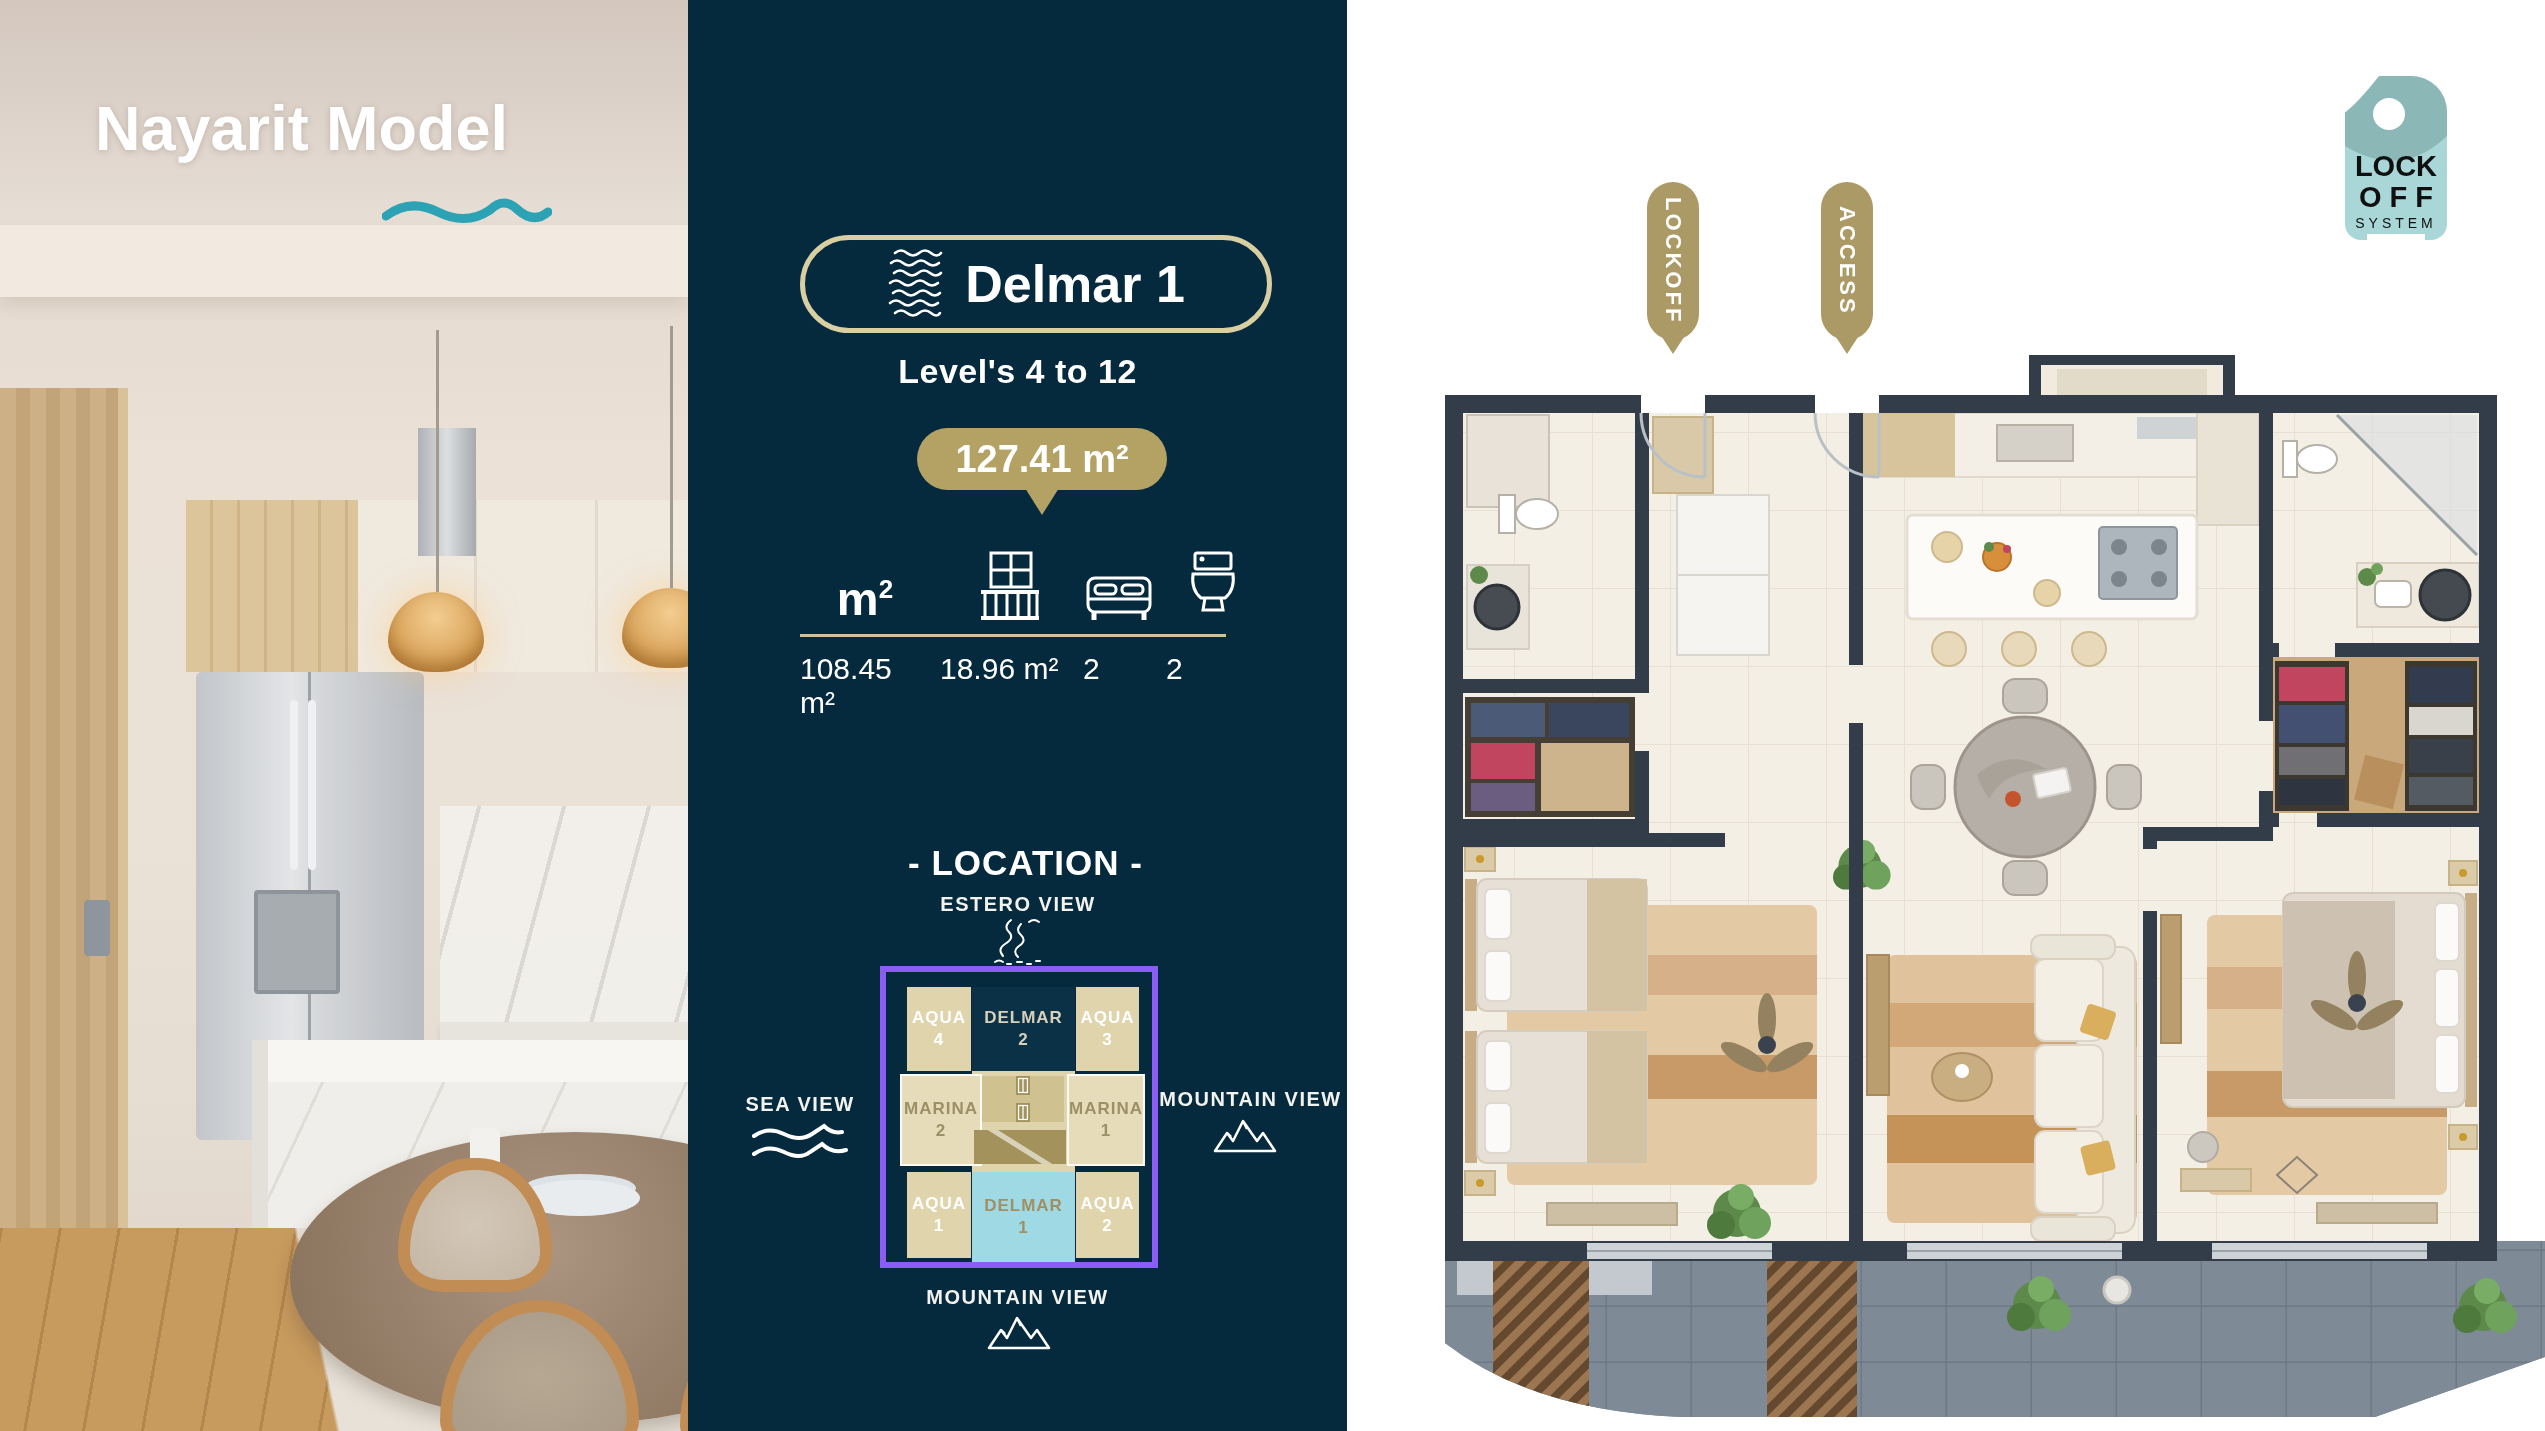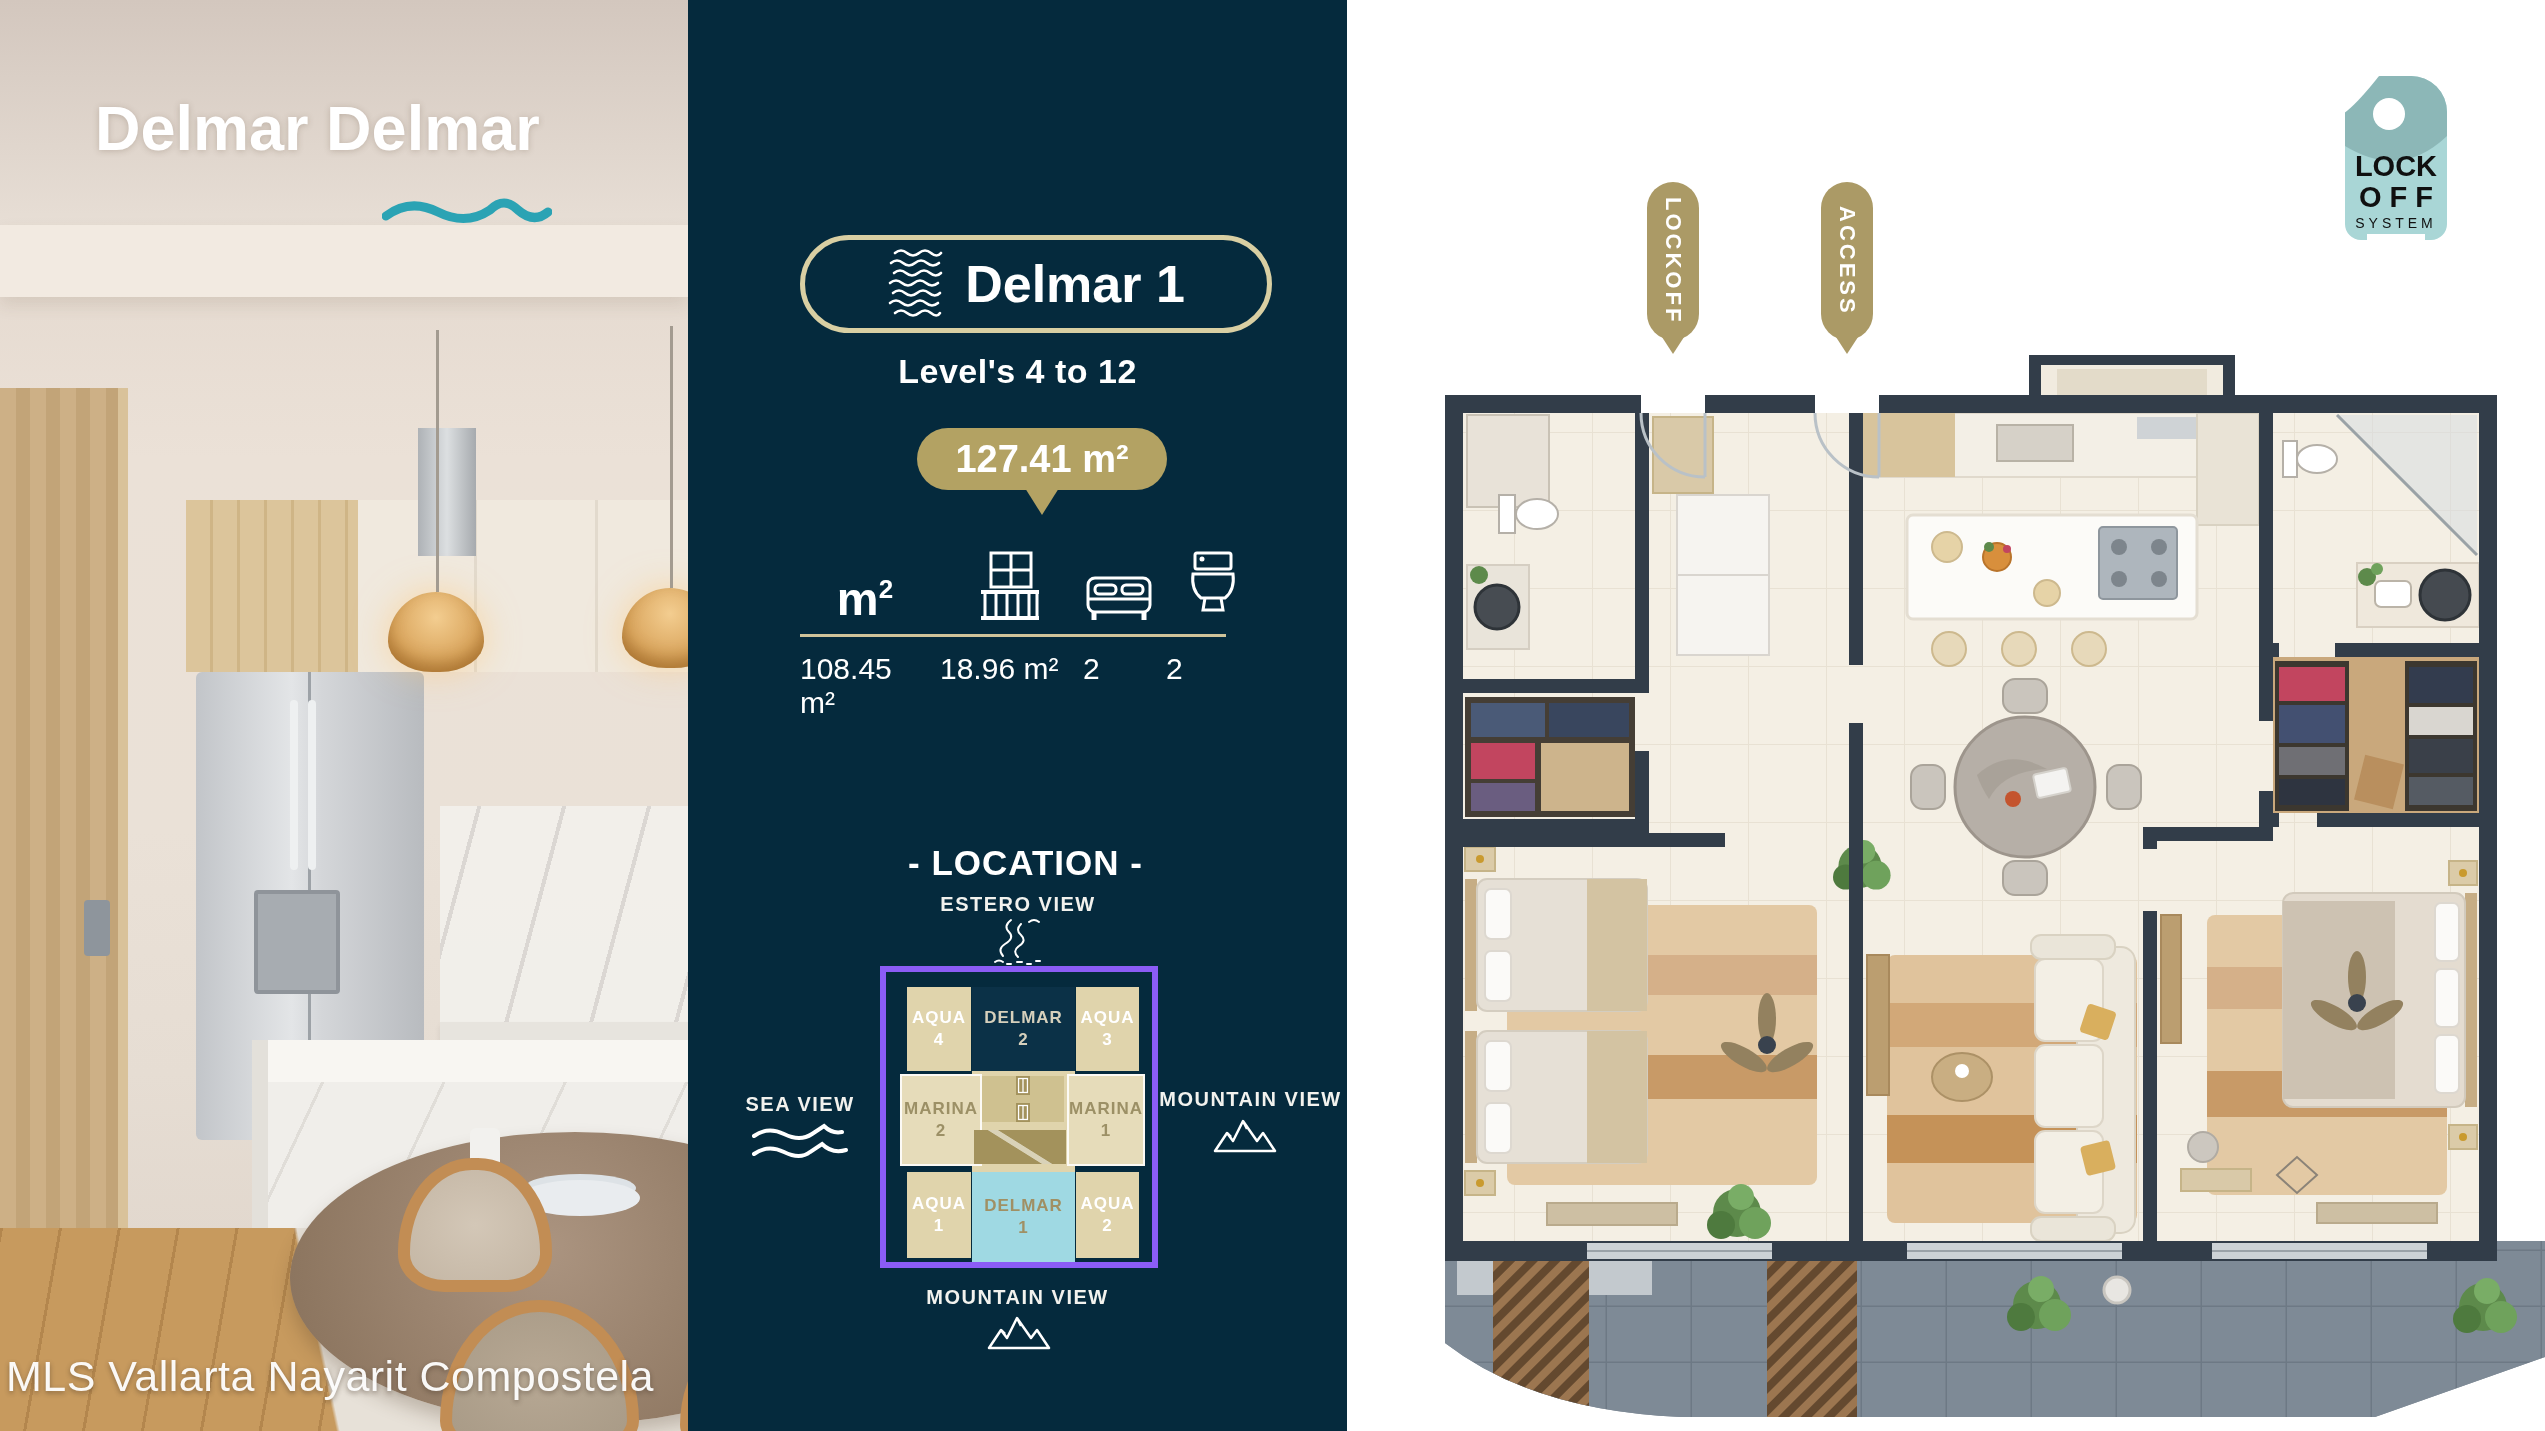--- a/index.html
+++ b/index.html
@@ -133,25 +133,24 @@
   <div class="abs pend pend1"></div>
   <div class="abs pend pend2"></div>
   <div class="abs ph-floor"></div>
   <div class="abs ph-table"></div>
   <div class="abs ph-candle"></div>
   <div class="abs ph-plate"></div>
   <div class="abs chair chair1"></div>
   <div class="abs chair chair2"></div>
   <div class="abs chair chair3"></div>
 
-  <h1 class="abs page-title" style="margin:0;">Delmar Delmar</h1>
+  <h1 class="abs page-title" style="margin:0;">Nayarit Model</h1>
   <svg class="abs title-wave" width="170" height="42" viewBox="0 0 170 42">
     <path d="M4,26 Q28,8 56,22 T108,20 Q122,6 136,20 Q152,34 166,22" fill="none" stroke="#2ba3b4" stroke-width="9" stroke-linecap="round"></path>
   </svg>
-  <div class="abs watermark">MLS Vallarta Nayarit Compostela</div>
 </section>
 
 <section class="abs info-panel">
 
   <div class="abs unit-pill">
     <svg width="58" height="74" viewBox="0 0 58 74">
       <g fill="none" stroke="#fff" stroke-width="2.6" stroke-linecap="round">
         <path d="M8,6  q6,-5 12,0 t12,0 t12,0 t10,0"></path>
         <path d="M4,16 q6,-5 12,0 t12,0 t12,0 t12,0"></path>
         <path d="M7,26 q6,-5 12,0 t12,0 t12,0 t11,0"></path>

